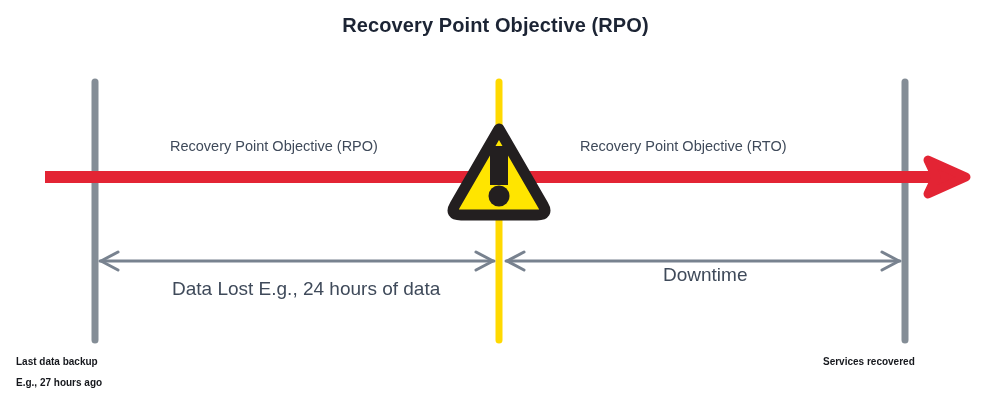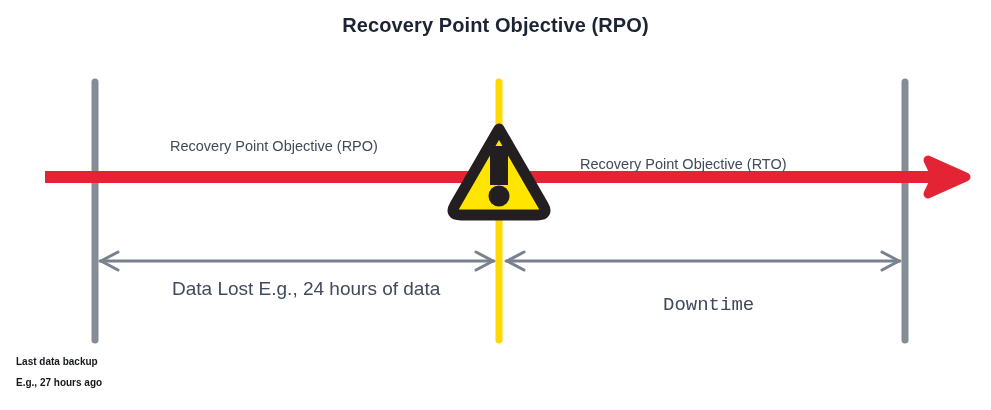--- a/index.html
+++ b/index.html
@@ -43,30 +43,30 @@
     height: 410px;
   }
 
   .phase-label {
     position: absolute;
     font-size: 14.5px;
     color: #3f4a5a;
     white-space: nowrap;
   }
   .phase-label.rpo { left: 170px; top: 138px; }
-  .phase-label.rto { left: 580px; top: 138px; margin-top: 18px; }
+  .phase-label.rto { left: 580px; top: 138px; }
 
   .measure-label {
     position: absolute;
     font-size: 19px;
     color: #3f4a5a;
     white-space: nowrap;
   }
   .measure-label.data-lost { left: 172px; top: 278px; }
-  .measure-label.downtime  { left: 663px; top: 294px; font-family: Liberation Mono, monospace; }
+  .measure-label.downtime  { left: 663px; top: 264px; }
 
   .axis-label {
     position: absolute;
     font-size: 10px;
     font-weight: bold;
     color: #16181d;
     white-space: nowrap;
     line-height: 21px;
   }
   .axis-label.start { left: 16px; top: 351px; text-align: left; }
@@ -125,14 +125,17 @@
   <div class="measure-label data-lost">Data Lost E.g., 24 hours of data</div>
 
   <div class="measure-label downtime">Downtime</div>
 
   <div class="axis-label start">
     <span>Last data backup</span>
     <span class="line2">E.g., 27 hours ago</span>
   </div>
 
 
+  <div class="axis-label end">
+    <span>Services recovered</span>
+  </div>
 
 </div>
 
 </body></html>

